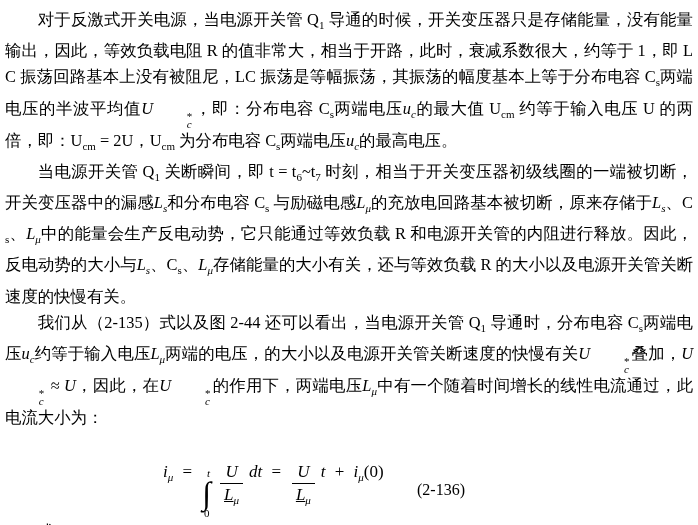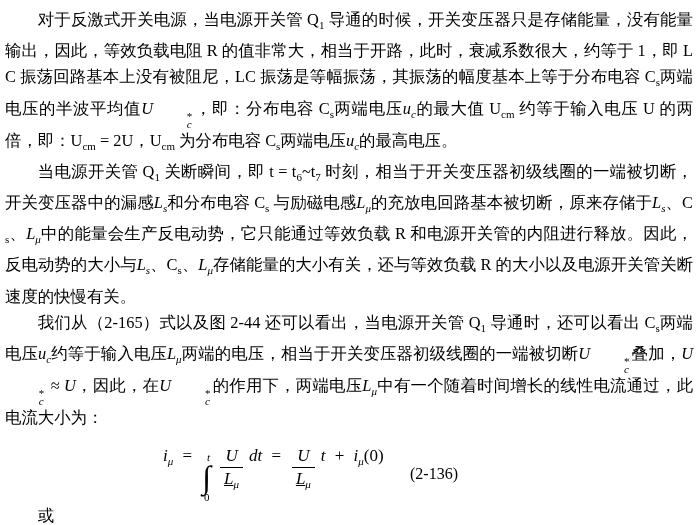--- a/index.html
+++ b/index.html
@@ -45,24 +45,24 @@
   }
   .supsub span { display: block; }
   
   .equation-row {
     position: relative;
     margin-left: 158px;
     display: flex;
     align-items: center;
     font-size: 17px;
   }
-  .eq1 { margin-top: 14px; height: 58px; }
+  .eq1 { margin-top: 30px; height: 58px; }
   .eq-label {
     position: absolute;
-    left: 247px;
+    left: 254px;
     font-size: 16px;
     font-style: normal;
     white-space: nowrap;
   }
   .op { margin: 0 5px; }
   .frac {
     display: inline-flex;
     flex-direction: column;
     align-items: center;
     margin: 0 2px;
@@ -90,21 +90,21 @@
 
 <div class="page">
 
   <p class="para"><span>对于反激式开关电源，当电源开关管 Q</span><span class="sub">1</span><span> 导通的时候，开关变压器只是存储能量，没有能量输出，因此，等效负载电阻 R 的值非常大，相当于开路，此时，衰减系数很大，约等于 1，即 LC 振荡回路基本上没有被阻尼，LC 振荡是等幅振荡，其振荡的幅度基本上等于分布电容 C</span><span class="sub">s</span><span>两端电压的半波平均值</span><span class="var">U</span><span class="supsub">
         <span>*</span>
         <span class="var">c</span>
       </span><span>，即：分布电容 C</span><span class="sub">s</span><span>两端电压</span><span class="var">u</span><span class="var sub">c</span><span>的最大值 U</span><span class="sub">cm</span><span> 约等于输入电压 U 的两倍，即：U</span><span class="sub">cm</span><span> = 2U，U</span><span class="sub">cm</span><span> 为分布电容 C</span><span class="sub">s</span><span>两端电压</span><span class="var">u</span><span class="var sub">c</span><span>的最高电压。</span></p>
 
   <p class="para"><span>当电源开关管 Q</span><span class="sub">1</span><span> 关断瞬间，即 t = t</span><span class="sub">6</span><span>~t</span><span class="sub">7</span><span> 时刻，相当于开关变压器初级线圈的一端被切断，开关变压器中的漏感</span><span class="var">L</span><span class="var sub">s</span><span>和分布电容 C</span><span class="sub">s</span><span> 与励磁电感</span><span class="var">L</span><span class="var sub">μ</span><span>的充放电回路基本被切断，原来存储于</span><span class="var">L</span><span class="var sub">s</span><span>、C</span><span class="sub">s</span><span>、</span><span class="var">L</span><span class="var sub">μ</span><span>中的能量会生产反电动势，它只能通过等效负载 R 和电源开关管的内阻进行释放。因此，反电动势的大小与</span><span class="var">L</span><span class="var sub">s</span><span>、C</span><span class="sub">s</span><span>、</span><span class="var">L</span><span class="var sub">μ</span><span>存储能量的大小有关，还与等效负载 R 的大小以及电源开关管关断速度的快慢有关。</span></p>
 
-  <p class="para"><span>我们从（2-165）式以及图 2-44 还可以看出，当电源开关管 Q</span><span class="sub">1</span><span> 导通时，还可以看出 C</span><span class="sub">s</span><span>两端电压</span><span class="var">u</span><span class="var sub">c</span><span>约等于输入电压</span><span class="var">L</span><span class="var sub">μ</span><span>两端的电压，相当于开关变压器初级线圈的一端被切断</span><span class="var">U</span><span class="supsub">
+  <p class="para"><span>我们从（2-135）式以及图 2-44 还可以看出，当电源开关管 Q</span><span class="sub">1</span><span> 导通时，分布电容 C</span><span class="sub">s</span><span>两端电压</span><span class="var">u</span><span class="var sub">c</span><span>约等于输入电压</span><span class="var">L</span><span class="var sub">μ</span><span>两端的电压，的大小以及电源开关管关断速度的快慢有关</span><span class="var">U</span><span class="supsub">
         <span>*</span>
         <span class="var">c</span>
       </span><span>叠加，</span><span class="var">U</span><span class="supsub">
         <span>*</span>
         <span class="var">c</span>
       </span><span> ≈ </span><span class="var">U</span><span>，因此，在</span><span class="var">U</span><span class="supsub">
         <span>*</span>
         <span class="var">c</span>
       </span><span>的作用下，两端电压</span><span class="var">L</span><span class="var sub">μ</span><span>中有一个随着时间增长的线性电流通过，此电流大小为：</span></p>
 

